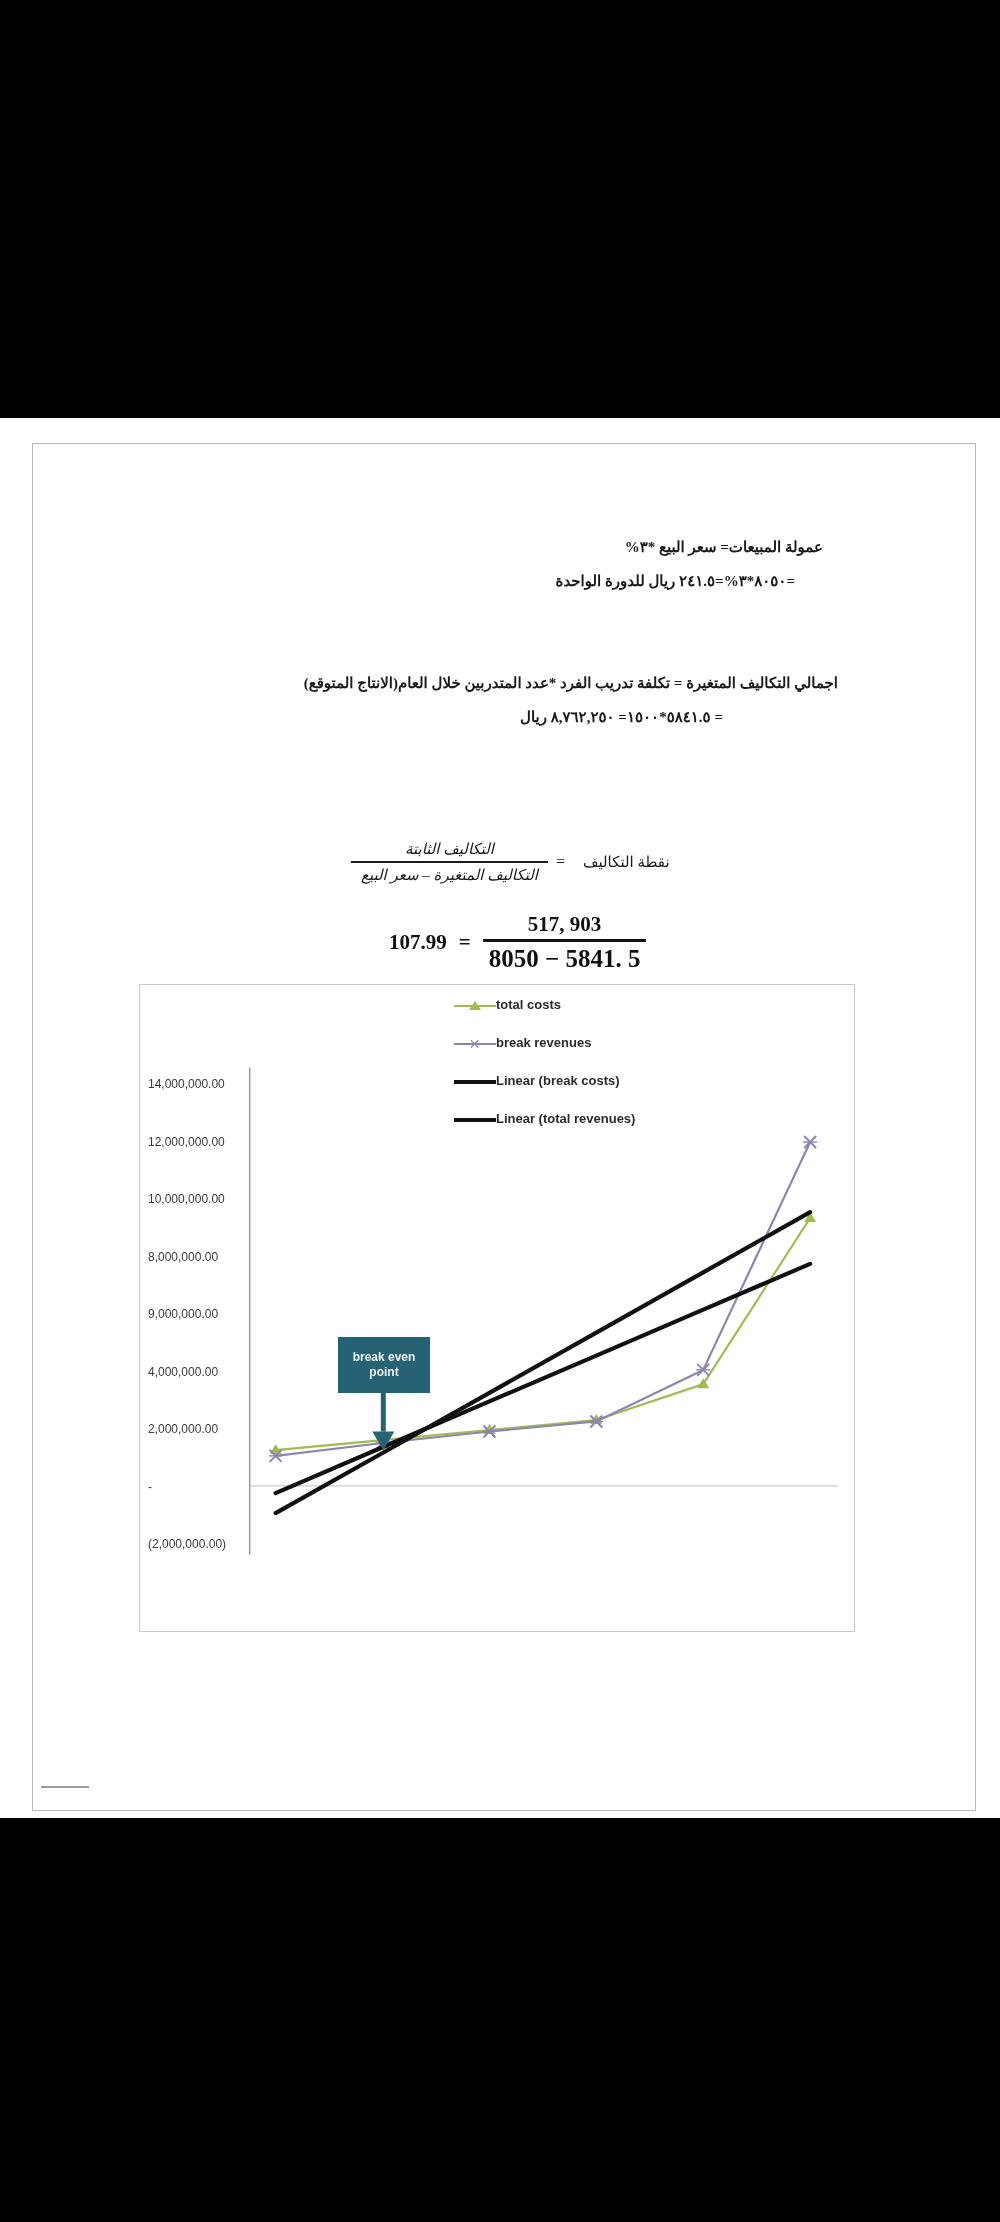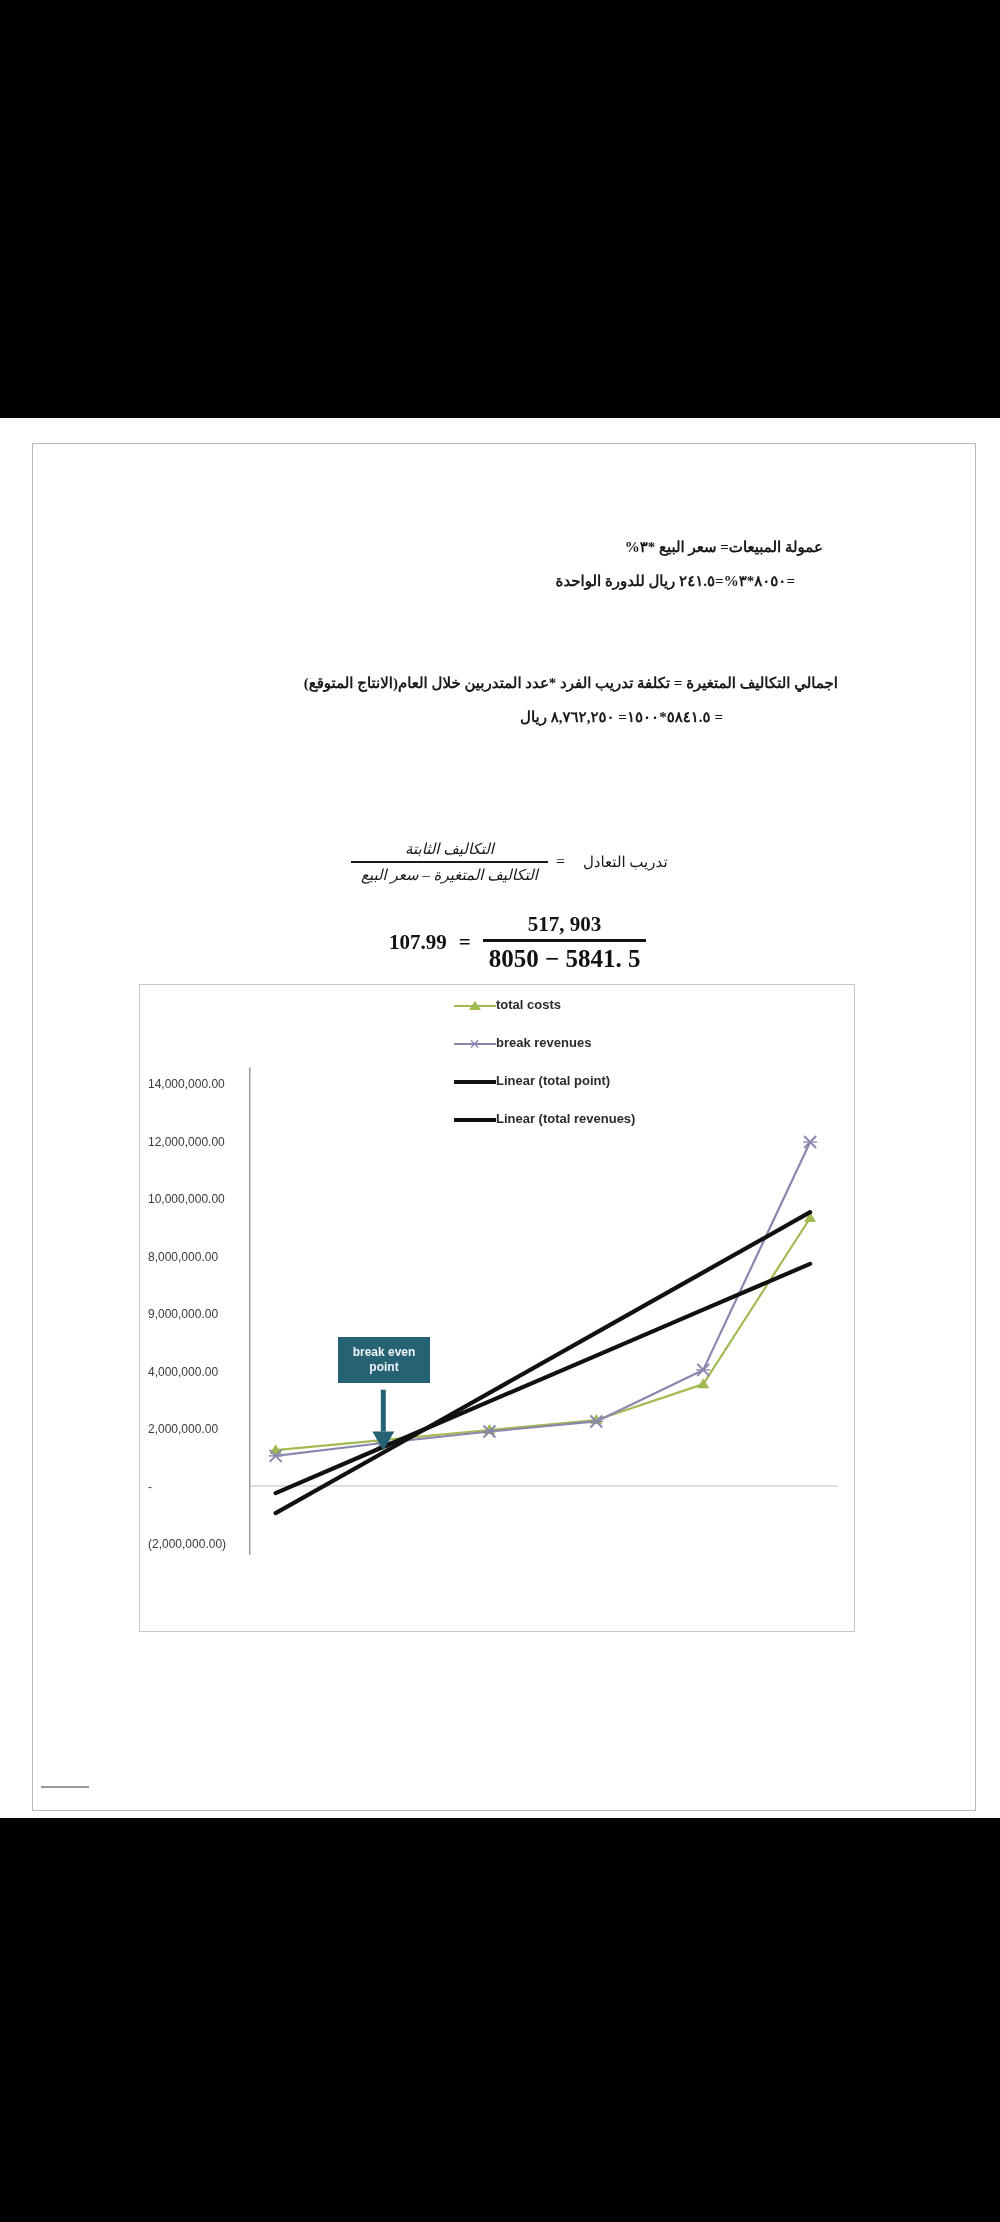--- a/index.html
+++ b/index.html
@@ -145,21 +145,21 @@
     font-family: "Liberation Sans", sans-serif;
     font-size: 12px; color: #3a3a3a; white-space: nowrap;
   }
 
   .plot-svg { position: absolute; left: 0; top: 0; width: 100%; height: 100%; }
 
   
   .callout {
     position: absolute;
     left: 198px; top: 352px;
-    width: 92px; height: 46px;
+    width: 92px; height: 56px;
     background: #256374;
     display: flex; align-items: center; justify-content: center;
   }
   .callout span {
     font-family: "Liberation Sans", sans-serif;
     font-size: 12px; font-weight: bold; color: #eef4f5;
     text-align: center; line-height: 15px;
   }
 
   
@@ -175,21 +175,21 @@
 
   <div class="doc-viewport">
     <div class="page-sheet">
 
       <div class="rtl-line eq-1">عمولة المبيعات= سعر البيع *٣%</div>
       <div class="rtl-line eq-2">=٨٠٥٠*٣%=٢٤١.٥ ريال للدورة الواحدة</div>
       <div class="rtl-line eq-3">اجمالي التكاليف المتغيرة = تكلفة تدريب الفرد *عدد المتدربين خلال العام(الانتاج المتوقع)</div>
       <div class="rtl-line eq-4">= ٥٨٤١.٥*١٥٠٠=  ٨,٧٦٢,٢٥٠ ريال</div>
 
       <div class="frac-arabic">
-        <div class="lhs">تدريب التعادل</div>
+        <div class="lhs">نقطة التكاليف</div>
         <div class="eqsign">=</div>
         <div class="stack">
           <div class="num">التكاليف الثابتة</div>
           <div class="bar"></div>
           <div class="den">التكاليف المتغيرة – سعر البيع</div>
         </div>
       </div>
 
       <div class="frac-num">
         <div class="result">107.99</div>
@@ -216,21 +216,21 @@
                 <div class="legend-swatch">
                   <div class="sw-line" style="background: rgb(139, 134, 174);"></div>
                   <div class="sw-marker-x" style="color: rgb(139, 134, 174);">✕</div>
                 </div>
                 <div class="legend-label">break revenues</div>
               </div>
               <div class="legend-row">
                 <div class="legend-swatch">
                   <div class="sw-line thick"></div>
                 </div>
-                <div class="legend-label">Linear (total point)</div>
+                <div class="legend-label">Linear (break costs)</div>
               </div>
               <div class="legend-row">
                 <div class="legend-swatch">
                   <div class="sw-line thick"></div>
                 </div>
                 <div class="legend-label">Linear (total revenues)</div>
               </div>
             </div>
 
           <div class="ylabels" id="ylabels">

